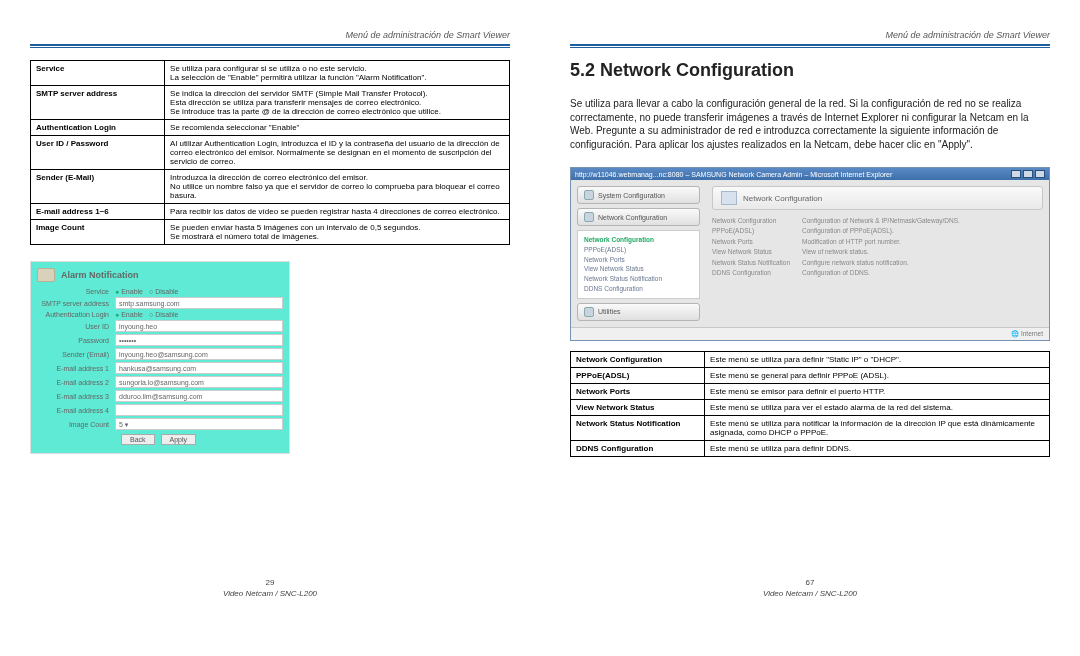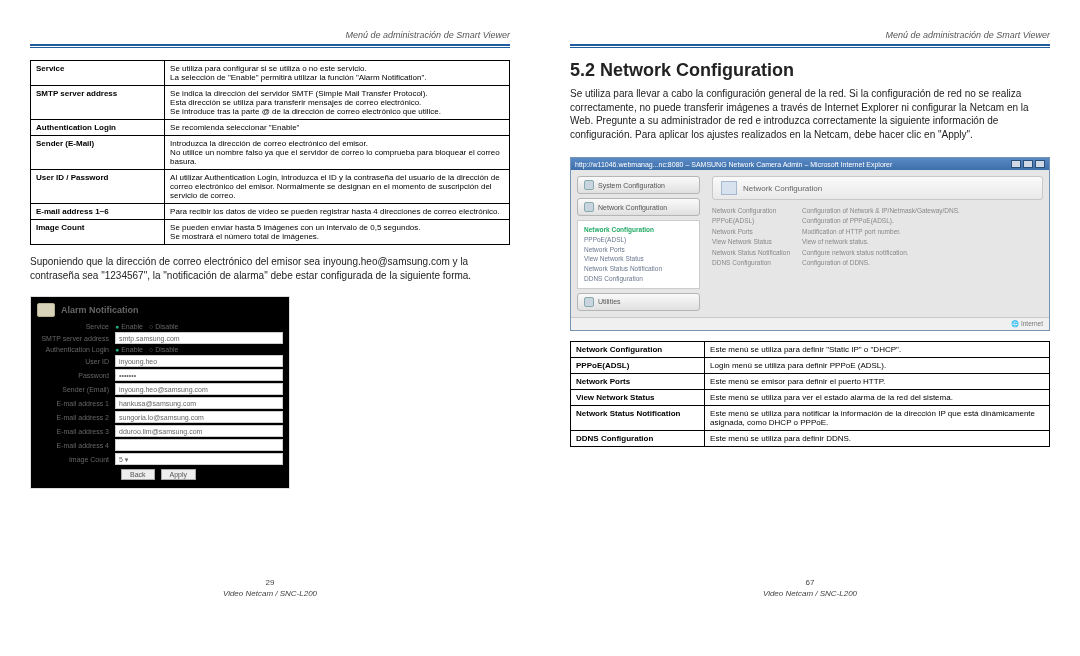--- a/index.html
+++ b/index.html
@@ -1,31 +1,31 @@
 <!DOCTYPE html>
 <html><head>
 <meta charset="utf-8">
 <style>
   * { box-sizing: border-box; margin: 0; padding: 0; }
   body { font-family: Arial, Helvetica, sans-serif; background: #fff; color: #000; }
   .spread { display: flex; width: 1080px; height: 618px; }
   .page { width: 50%; padding: 30px 30px 20px 30px; position: relative; display: flex; flex-direction: column; }
   .header { font-size: 9px; font-style: italic; color: #555; text-align: right; padding-bottom: 4px; }
   .rule-double { border-top: 2px solid #1f5fa0; border-bottom: 1px solid #1f5fa0; height: 4px; margin-bottom: 12px; }
-  h2.section-title { font-size: 18px; font-weight: bold; color: #222; margin-bottom: 6px; }
+  h2.section-title { font-size: 18px; font-weight: bold; color: #222; margin-bottom: 16px; }
   .body-text { font-size: 10px; line-height: 1.35; color: #222; margin-bottom: 8px; }
   table.config { border-collapse: collapse; width: 100%; margin-bottom: 10px; font-size: 8px; }
   table.config td { border: 1px solid #000; padding: 3px 5px; vertical-align: top; }
   table.config td.k { font-weight: bold; width: 28%; }
   .footer { margin-top: auto; text-align: center; font-size: 8px; color: #444; }
   .footer .pn { display: block; margin-bottom: 2px; }
   .footer .prod { font-style: italic; }
 
   
-  .alarm-block { margin-top: 6px; width: 260px; background: #000000; border: 1px solid #ddd; padding: 6px 6px 8px 6px; }
+  .alarm-block { margin-top: 6px; width: 260px; background: #5eead4; border: 1px solid #ddd; padding: 6px 6px 8px 6px; }
   .alarm-head { display: flex; align-items: center; gap: 6px; font-size: 9px; font-weight: bold; color: #666; margin-bottom: 6px; }
   .alarm-head .ic { width: 18px; height: 14px; background: #d9d2ba; border: 1px solid #b8b090; border-radius: 2px; }
   .frow { display: flex; align-items: center; font-size: 7px; color: #666; margin-bottom: 2px; }
   .frow .lbl { width: 78px; text-align: right; padding-right: 6px; }
   .frow .val { flex: 1; background: #fff; border: 1px solid #ccc; height: 12px; padding: 0 3px; line-height: 12px; white-space: nowrap; overflow: hidden; }
   .frow .radio { display: flex; gap: 6px; font-size: 7px; color: #666; }
   .frow .radio span::before { content: "○ "; }
   .frow .radio span.sel::before { content: "● "; color: #2a7; }
   .btnrow { margin-left: 84px; margin-top: 4px; display: flex; gap: 6px; }
   .mbtn { font-size: 7px; background: #eee; border: 1px solid #aaa; padding: 1px 8px; color: #555; }
@@ -66,39 +66,38 @@
           </tr>
           <tr>
             <td class="k">SMTP server address</td>
             <td>Se indica la dirección del servidor SMTF (Simple Mail Transfer Protocol).<br>Esta dirección se utiliza para transferir mensajes de correo electrónico.<br>Se introduce tras la parte @ de la dirección de correo electrónico que utilice.</td>
           </tr>
           <tr>
             <td class="k">Authentication Login</td>
             <td>Se recomienda seleccionar "Enable"</td>
           </tr>
           <tr>
+            <td class="k">User ID / Password</td>
+            <td>Al utilizar Authentication Login, introduzca el ID y la contraseña del usuario de la dirección de correo electrónico del emisor. Normalmente se designan en el momento de suscripción del servicio de correo.</td>
+          </tr>
+          <tr>
             <td class="k">Sender (E-Mail)</td>
             <td>Introduzca la dirección de correo electrónico del emisor.<br>No utilice un nombre falso ya que el servidor de correo lo comprueba para bloquear el correo basura.</td>
           </tr>
           <tr>
-            <td class="k">User ID / Password</td>
-            <td>Al utilizar Authentication Login, introduzca el ID y la contraseña del usuario de la dirección de correo electrónico del emisor. Normalmente se designan en el momento de suscripción del servicio de correo.</td>
-          </tr>
-          <tr>
             <td class="k">E-mail address 1~6</td>
             <td>Para recibir los datos de vídeo se pueden registrar hasta 4 direcciones de correo electrónico.</td>
           </tr>
           <tr>
             <td class="k">Image Count</td>
             <td>Se pueden enviar hasta 5 imágenes con un intervalo de 0,5 segundos.<br>Se mostrará el número total de imágenes.</td>
           </tr>
         </tbody>
     </table>
 
-    <p class="body-text">Suponiendo que la dirección de correo electrónico del emisor sea inyoung.heo@samsung.com y la contraseña sea "1234567", la "notificación de alarma" debe estar configurada de la siguiente forma.</p>
 
     <div class="alarm-block">
       <div class="alarm-head">
         <span class="ic"></span>
         <span>Alarm Notification</span>
       </div>
       <div id="formRows">
           <div class="frow">
             <span class="lbl">Service</span>
             <span class="radio">
@@ -238,21 +237,21 @@
     </div>
 
     <table class="config" style="margin-top:10px">
       <tbody id="rightTable">
           <tr>
             <td class="k">Network Configuration</td>
             <td>Este menú se utiliza para definir "Static IP" o "DHCP".</td>
           </tr>
           <tr>
             <td class="k">PPPoE(ADSL)</td>
-            <td>Login menú se utiliza para definir PPPoE (ADSL).</td>
+            <td>Este menú se general para definir PPPoE (ADSL).</td>
           </tr>
           <tr>
             <td class="k">Network Ports</td>
             <td>Este menú se emisor para definir el puerto HTTP.</td>
           </tr>
           <tr>
             <td class="k">View Network Status</td>
             <td>Este menú se utiliza para ver el estado alarma de la red del sistema.</td>
           </tr>
           <tr>

